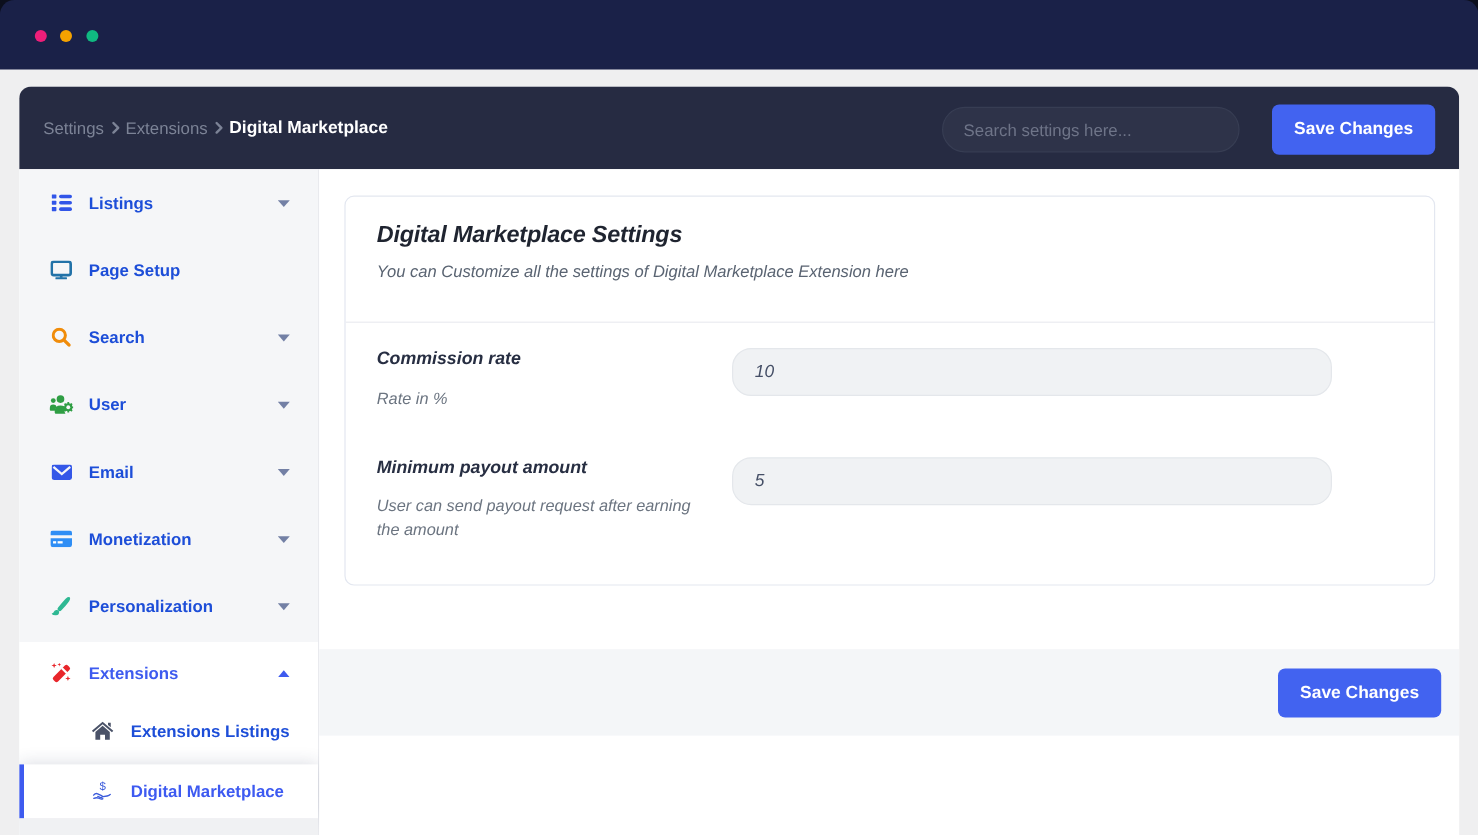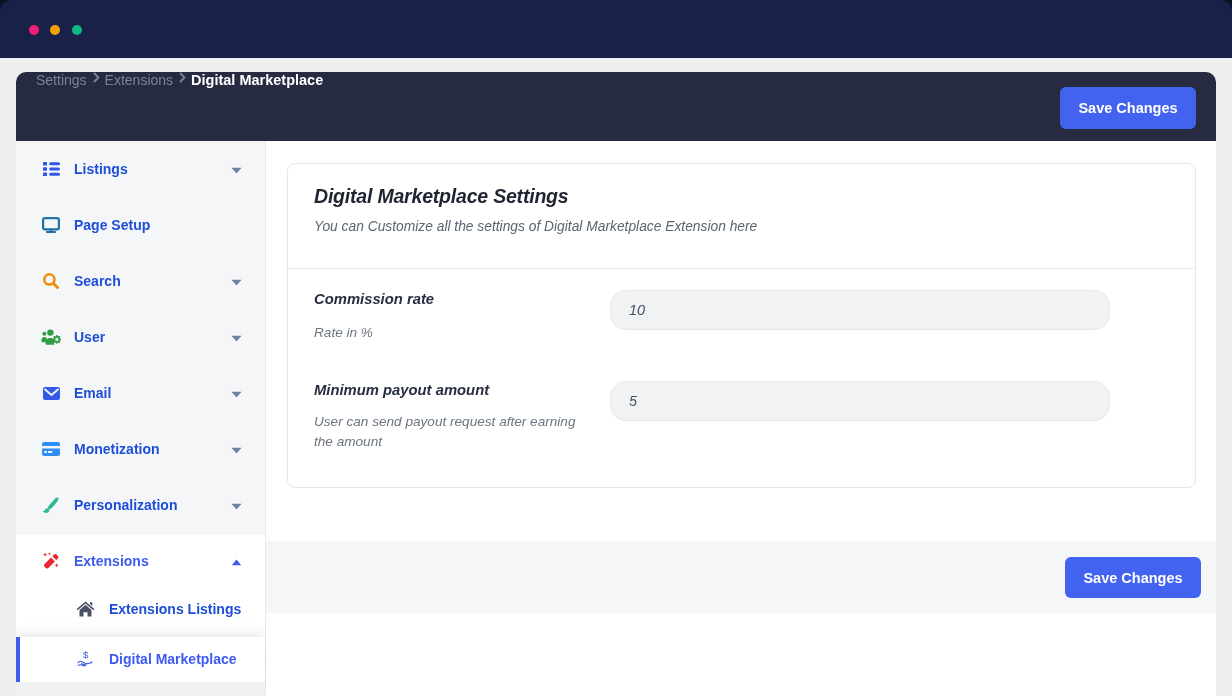--- a/index.html
+++ b/index.html
@@ -8,21 +8,21 @@
   .darkcorner { position:absolute; top:0; left:0; width:1232px; height:16px; background:#0c0f1d; }
   .topbar { position:absolute; top:0; left:0; width:1232px; height:58px; background:#1a2148; border-radius:12px 12px 0 0; }
   .dot { position:absolute; top:25px; width:10px; height:10px; border-radius:50%; }
   .dot1 { left:29px; background:#ee1e79; }
   .dot2 { left:50px; background:#f5a200; }
   .dot3 { left:72px; background:#10b981; }
 
   .window { position:absolute; left:16px; top:72px; width:1200px; height:624px; background:#ffffff; border-radius:10px 10px 0 0; overflow:hidden; }
 
   .header { position:absolute; left:0; top:0; width:1200px; height:69px; background:#262b42; }
-  .crumbs { position:absolute; left:20px; top:0; height:69px; display:flex; align-items:flex-start; font-size:14px; color:#7c8396; }
+  .crumbs { position:absolute; left:20px; top:0; height:69px; display:flex; align-items:center; font-size:14px; color:#7c8396; }
   .crumbs .sep { margin:0 5px 0 6px; display:flex; align-items:center; }
   .crumbs .active { color:#ffffff; font-weight:700; font-size:14.5px; }
   .hsearch { position:absolute; left:769px; top:17px; width:248px; height:38px; background:#2e3349; border:1px solid #373d53; border-radius:19px; color:#6e7488; font-size:14px; line-height:36px; padding-left:17px; }
   .btn { background:#4263f0; color:#fff; font-weight:700; font-size:14.5px; border-radius:6px; display:flex; align-items:center; justify-content:center; font-family:"Liberation Sans", sans-serif; }
   .hbtn { position:absolute; left:1044px; top:15px; width:136px; height:42px; }
 
   .sidebar { position:absolute; left:0; top:69px; width:250px; height:555px; background:#f5f6f8; border-right:1px solid #e9eaee; }
   .whitepanel { position:absolute; left:0; top:394px; width:249px; height:147px; background:#ffffff; }
   .item { position:absolute; left:0; width:249px; height:40px; display:flex; align-items:center; }
   .item .ic { position:absolute; left:25px; width:20px; height:20px; display:flex; align-items:center; justify-content:center; }
@@ -64,20 +64,21 @@
           </svg>
         </span>
         <span>Extensions</span>
         <span class="sep">
           <svg width="7" height="11" viewBox="0 0 7 11">
             <path d="M1.5 1.5 L5.5 5.5 L1.5 9.5" stroke="#7c8396" stroke-width="2" fill="none" stroke-linecap="round" stroke-linejoin="round"></path>
           </svg>
         </span>
         <span class="active">Digital Marketplace</span>
       </div>
+      <div class="hsearch">Search settings here...</div>
       <div class="btn hbtn">Save Changes</div>
     </div>
 
     <div class="sidebar">
       <div class="whitepanel"></div>
       <div class="activewrap">
         <div class="active-row"></div>
         <div class="belowactive"></div>
       </div>
 

